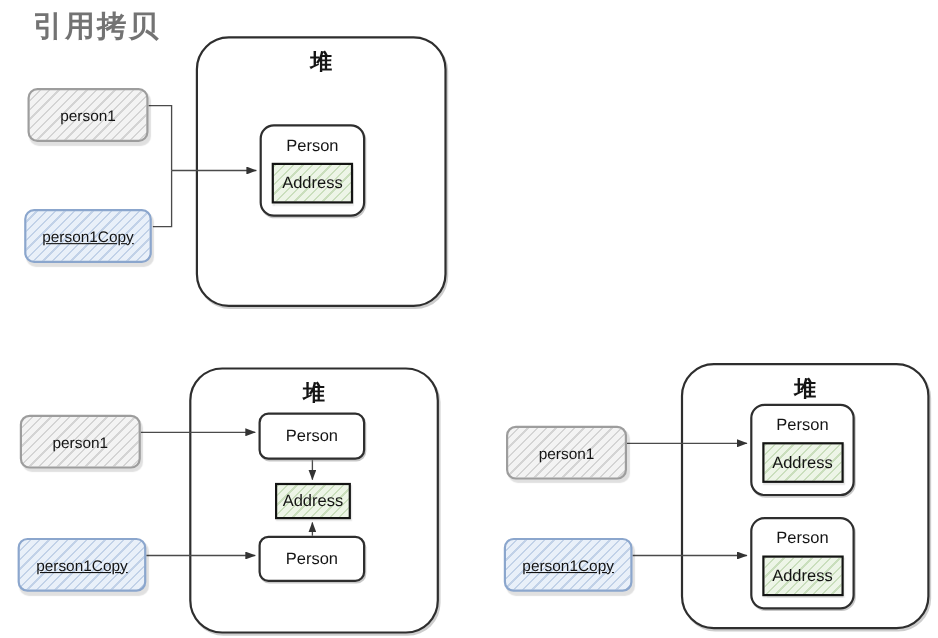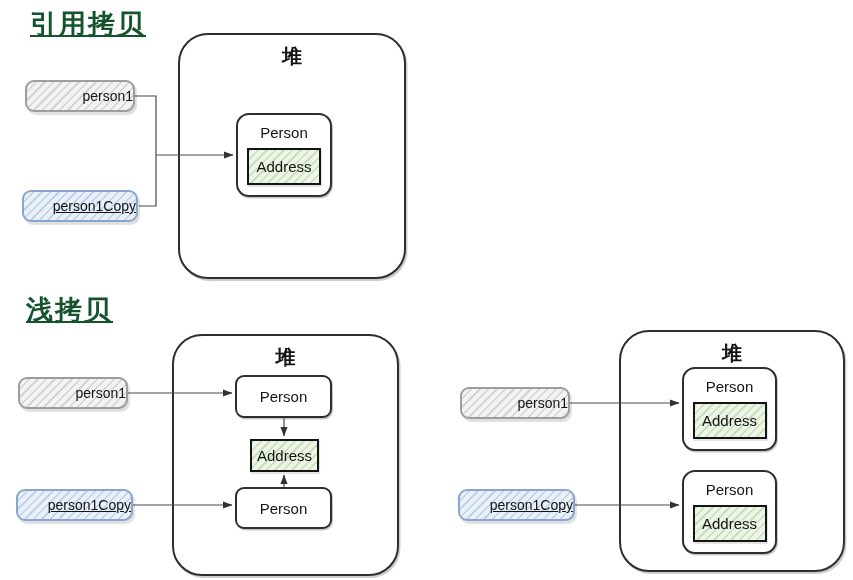--- a/index.html
+++ b/index.html
@@ -1,36 +1,36 @@
 <!DOCTYPE html>
 <html><head>
 <meta charset="utf-8">
 <style>
   html,body{margin:0;padding:0;background:#fff;}
   body{font-family:"Liberation Sans","DejaVu Sans",sans-serif;color:#141414;}
   .canvas{position:relative;width:853px;height:580px;background:#fff;overflow:hidden;}
 
-  .section-title{position:absolute;margin:0;font-size:27px;font-weight:700;letter-spacing:2px;color:#14532d;text-decoration:underline;}
+  .section-title{position:absolute;margin:0;font-size:27px;font-weight:700;letter-spacing:2px;color:#737373;}
   .t-ref{left:30px;top:6px;}
   .t-shallow{left:26px;top:292px;}
   .t-deep{left:463px;top:279px;}
 
   .heap{position:absolute;background:#fff;border:2px solid #2e2e2e;border-radius:30px;
         box-shadow:1.5px 2px 0 rgba(130,130,130,.4);z-index:0;}
   .heap1{left:178px;top:33px;width:224px;height:242px;}
   .heap2{left:172px;top:334px;width:223px;height:238px;}
   .heap3{left:619px;top:330px;width:222px;height:238px;}
   .heap-label{position:absolute;top:8px;left:0;width:100%;text-align:center;
               font-size:20px;font-weight:700;}
 
   .overlay{position:absolute;left:0;top:0;z-index:1;}
 
   .box{position:absolute;display:flex;align-items:center;justify-content:center;
        box-sizing:border-box;font-size:14px;z-index:2;}
-  .ref{height:32px;border-radius:9px;border:2px solid;box-shadow:2px 3px 1px rgba(0,0,0,.12);justify-content:flex-end;}
+  .ref{height:49px;border-radius:9px;border:2px solid;box-shadow:2px 3px 1px rgba(0,0,0,.12);}
   .h-gray{border-color:#9d9d9d;background-color:#f3f3f3;
           background-image:repeating-linear-gradient(135deg,rgba(140,140,140,.30) 0px,rgba(140,140,140,.30) 1.5px,transparent 1.5px,transparent 6px);}
   .h-blue{border-color:#8ba6cd;background-color:#e9f0f9;
           background-image:repeating-linear-gradient(135deg,rgba(110,145,195,.32) 0px,rgba(110,145,195,.32) 1.5px,transparent 1.5px,transparent 6px);text-decoration:underline;}
   .h-green{border-color:#93bd7f;background-color:#edf5e7;
            background-image:repeating-linear-gradient(135deg,rgba(120,170,90,.30) 0px,rgba(120,170,90,.30) 1.5px,transparent 1.5px,transparent 6px);}
 
   .obj-big{flex-direction:column;justify-content:flex-start;padding-top:9px;
            background:#fff;border:2px solid #2e2e2e;border-radius:13px;
            box-shadow:1px 1.5px 0 rgba(130,130,130,.45);}
@@ -57,21 +57,20 @@
   .s3-person1copy{left:458px;top:489px;width:117px;}
   .s3-person-top{left:682px;top:367px;width:95px;height:84px;}
   .s3-person-bottom{left:682px;top:470px;width:95px;height:84px;}
 </style>
 </head>
 <body>
 
 <div class="canvas">
 
   <h2 class="section-title t-ref">引用拷贝</h2>
-  <h2 class="section-title t-shallow">浅拷贝</h2>
 
   <div class="heap heap1">
     <div class="heap-label">堆</div>
   </div>
   <div class="heap heap2">
     <div class="heap-label">堆</div>
   </div>
   <div class="heap heap3">
     <div class="heap-label">堆</div>
   </div>

